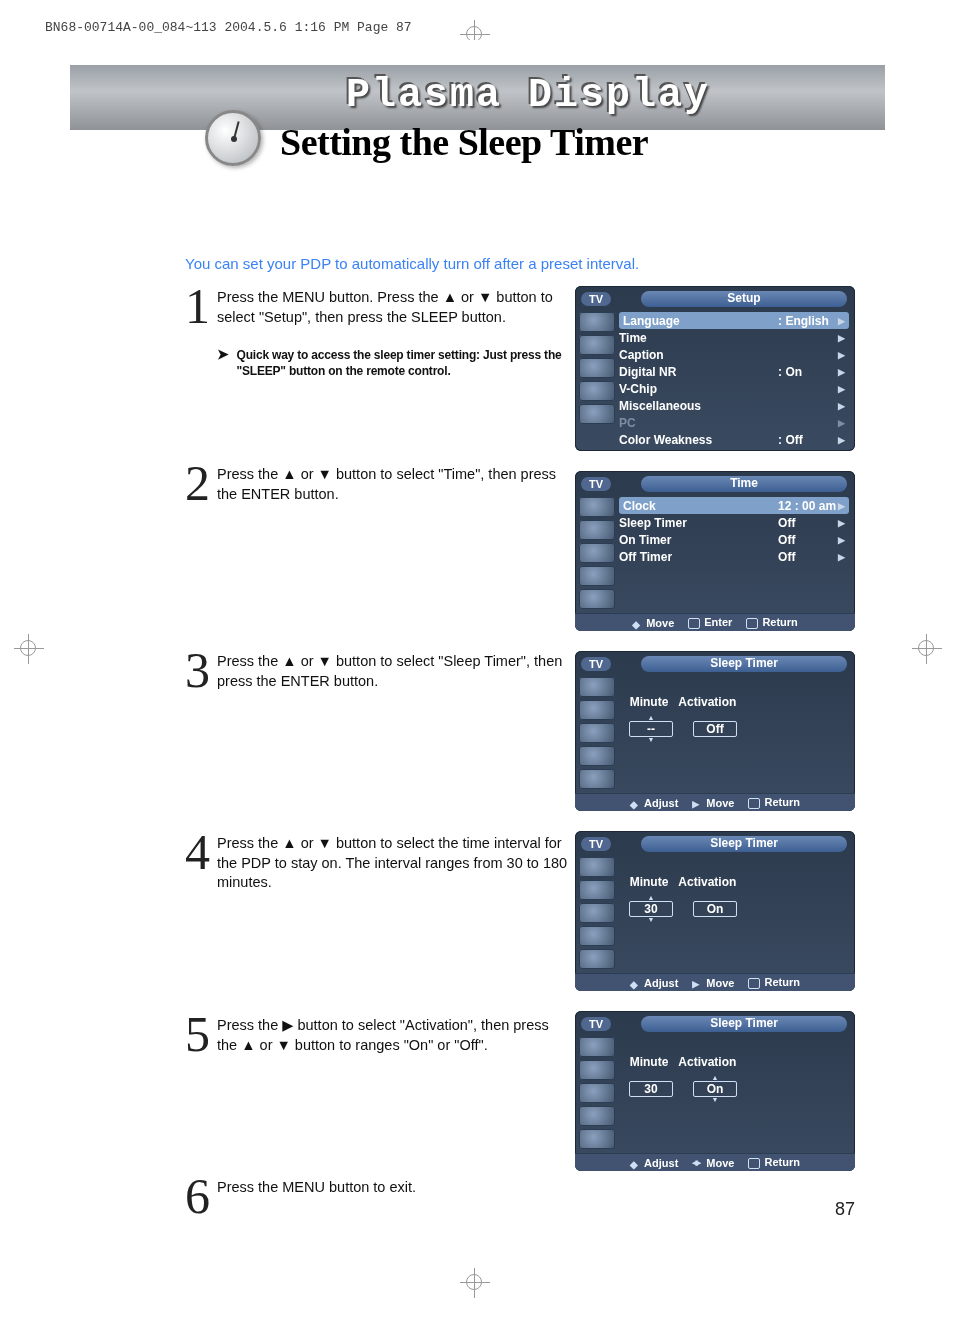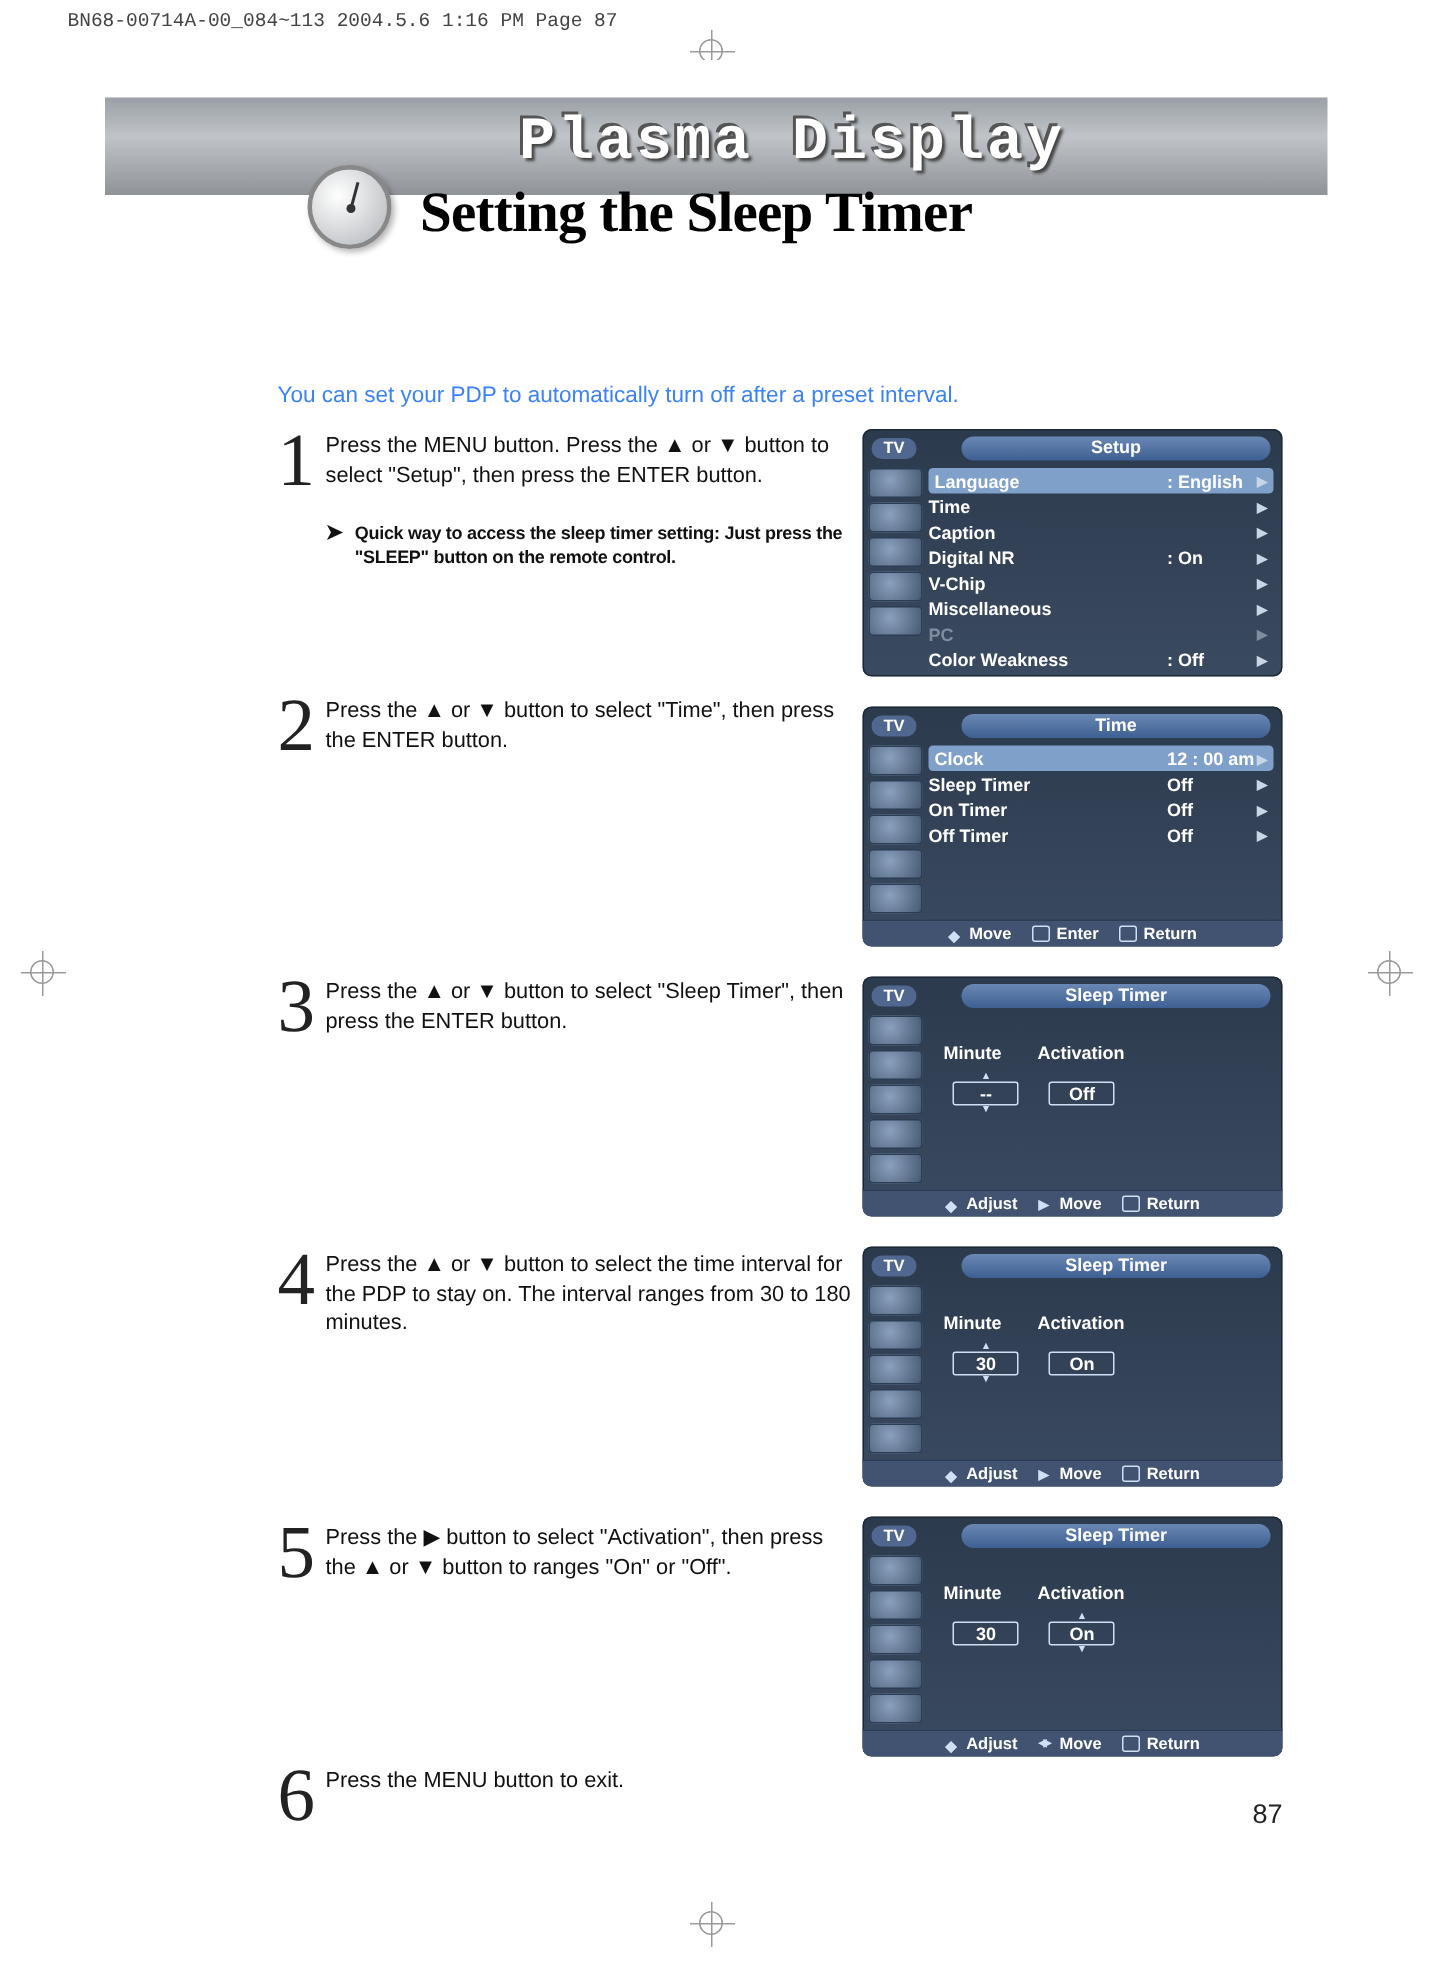--- a/index.html
+++ b/index.html
@@ -15,21 +15,21 @@
   .crop-t { top: 26px; left: 466px; }
   .crop-b { bottom: 26px; left: 466px; }
   .crop-l { top: 640px; left: 20px; }
   .crop-r { top: 640px; right: 20px; }
   .crop-circle { display:inline-block; width:16px; height:16px; border:1px solid #999; border-radius:50%; position:relative; }
   .crop-circle::before, .crop-circle::after { content:""; position:absolute; background:#999; }
   .crop-circle::before { width:1px; height:30px; left:7px; top:-7px; }
   .crop-circle::after  { width:30px; height:1px; top:7px; left:-7px; }
 
   .print-header {
-    position: absolute; top: 6px; left: 45px;
+    position: absolute; top: 20px; left: 45px;
     font-family: "Courier New", monospace; font-size: 13px; color:#444;
   }
   .page {
     position: absolute;
     left: 70px; top: 40px;
     width: 815px; height: 1210px;
     background: #fff;
   }
   .brand-banner {
     position: absolute; top: 25px; left: 0; width: 100%; height: 65px;
@@ -135,21 +135,21 @@
   }
   .osd-foot span::before {
     content:""; display:inline-block; width:10px; height:9px;
     border:1px solid #cfe0f4; border-radius:2px; margin-right:4px; vertical-align:middle;
   }
   .osd-foot .updown::before { content:"◆"; border:none; font-size:10px; color:#cfe0f4; }
   .osd-foot .lr::before { content:"◀▶"; border:none; font-size:7px; color:#cfe0f4; letter-spacing:-2px; }
   .osd-foot .play::before { content:"▶"; border:none; font-size:9px; color:#cfe0f4; }
 
   .sleep-body { padding: 22px 10px 14px 10px; text-align:center; }
-  .sleep-labels { display:flex; justify-content:center; gap:24px; margin-bottom:6px; }
+  .sleep-labels { display:flex; justify-content:center; gap:10px; margin-bottom:6px; }
   .spinner {
     display:inline-flex; flex-direction:column; align-items:center; gap:0;
   }
   .spinner .tri { font-size:7px; line-height:6px; color:#cfe0f4; }
   .spinbox {
     width:44px; height:16px; border:1.5px solid #cfe0f4; border-radius:2px;
     line-height:14px; font-size:12px; text-align:center;
   }
   .spinbox.plain { border:1.5px solid #cfe0f4; }
   .spinner.noarrow .tri { visibility:hidden; }
@@ -176,21 +176,21 @@
   </div>
   <div class="title-clock"></div>
   <div class="page-title">Setting the Sleep Timer</div>
 
   <div class="intro">You can set your PDP to automatically turn off after a preset interval.</div>
 
   <div class="steps">
     <div class="step step1">
       <div class="step-num">1</div>
       <div class="step-body">
-        <span>Press the MENU button. Press the ▲ or ▼ button to select "Setup", then press the ENTER button.</span>
+        <span>Press the MENU button. Press the ▲ or ▼ button to select "Setup", then press the SLEEP button.</span>
         <div class="tip">
           <span class="tip-arrow">➤</span>
           <span>Quick way to access the sleep timer setting: Just press the "SLEEP" button on the remote control.</span>
         </div>
       </div>
     </div>
     <div class="step step2">
       <div class="step-num">2</div>
       <div class="step-body">Press the ▲ or ▼ button to select "Time", then press the ENTER button.</div>
     </div>

